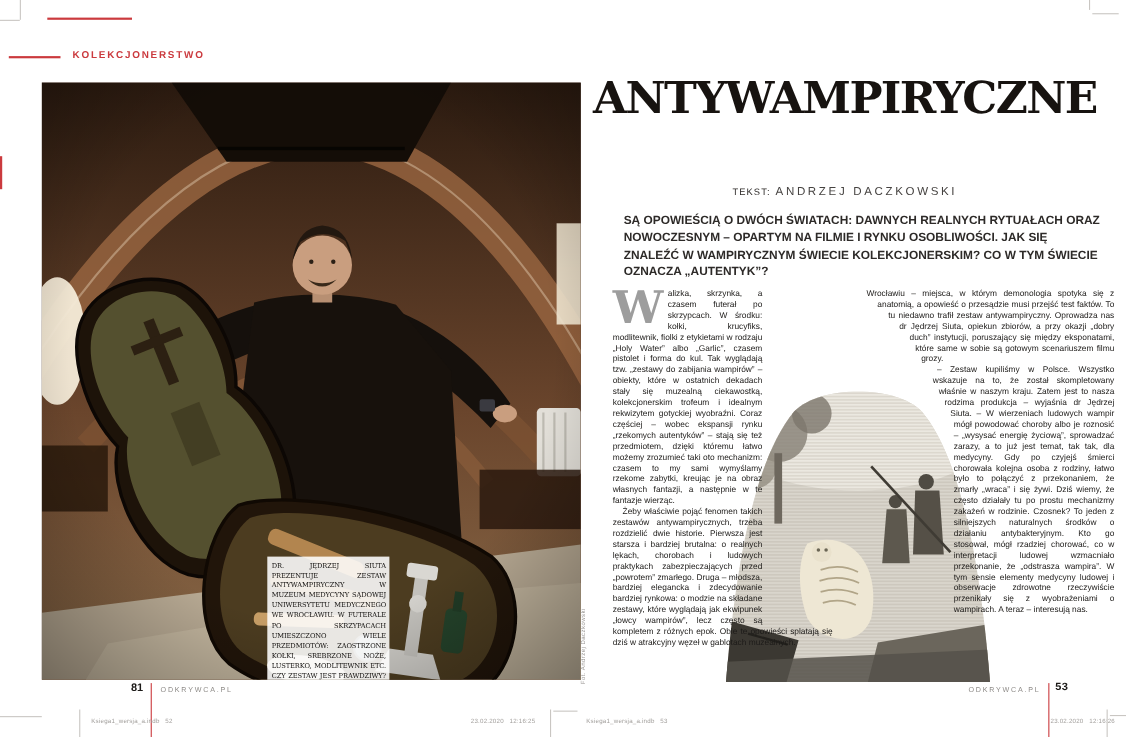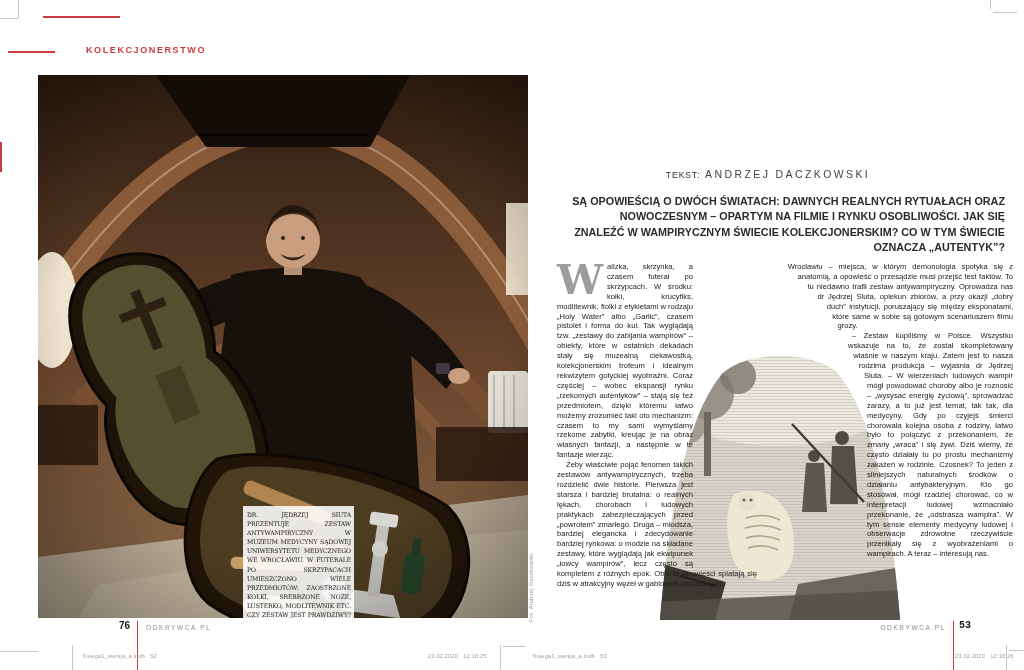--- a/index.html
+++ b/index.html
@@ -10,21 +10,21 @@
   }
   .abs{position:absolute;}
 
   
   .mark{background:#c9c6c2;}
   .mark-red{background:#cb3a3e;}
   .slug{font-size:5.6px;color:#a09d9a;letter-spacing:.2px;white-space:pre;}
 
   
   .kicker-line{left:8px;top:51px;width:47px;height:2px;background:#cb3a3e;}
-  .kicker{left:66px;top:45px;font-size:9px;font-weight:bold;letter-spacing:1.6px;color:#cb3a3e;margin-left:20px;}
+  .kicker{left:66px;top:45px;font-size:9px;font-weight:bold;letter-spacing:1.6px;color:#cb3a3e;}
 
   .photo{left:38px;top:75px;width:490px;height:543px;overflow:hidden;background:#3a2518;}
   .photo svg{display:block;}
 
   .photo-caption{
     left:243px;top:506px;width:104px;
     background:rgba(255,255,255,.88);
     padding:4px 3px 4px 4px;
     font-family:"DejaVu Serif",serif;
     font-size:6.1px;line-height:9.1px;letter-spacing:-.1px;
@@ -38,21 +38,21 @@
 
   
   .title{left:512px;top:68px;width:512px;text-align:center;color:#171310;
     font-family:"DejaVu Serif",serif;font-weight:bold;}
   .title .l1{font-size:45px;line-height:45px;letter-spacing:0;}
   .title .l2{font-size:40px;line-height:43px;letter-spacing:-1.5px;}
   .byline{left:512px;top:164px;width:512px;text-align:center;color:#3e3b39;}
   .byline .lbl{font-size:8.5px;font-weight:normal;letter-spacing:1px;color:#2e2b29;}
   .byline .name{font-size:10.5px;letter-spacing:2.4px;color:#454240;margin-top:40px;}
   .lead{
-    left:567px;top:194px;width:438px;text-align:right;
+    left:567px;top:194px;width:438px;text-align:left;
     font-size:10.8px;line-height:15.4px;font-weight:bold;color:#2d2a28;
   }
 
   
   .colL{left:557px;top:262px;width:200px;}
   .colR{left:770px;top:262px;width:243px;}
   .colL p,.colR p{
     margin:0;font-size:7.6px;line-height:9.9px;color:#1d1b19;text-align:justify;
   }
   .colL p+p,.colR p+p{text-indent:9px;}
@@ -158,20 +158,21 @@
       <ellipse cx="250" cy="542" rx="36" ry="13" fill="#e6ddc9"></ellipse>
     </g>
     <rect width="490" height="543" fill="url(#vig)"></rect>
   </svg>
   <div class="abs photo-caption" style="left:205px;top:431px;">DR. JĘDRZEJ SIUTA PREZENTUJE ZESTAW ANTYWAMPIRYCZNY W MUZEUM MEDYCYNY SĄDOWEJ UNIWERSYTETU MEDYCZNEGO WE WROCŁAWIU. W FUTERALE PO SKRZYPACACH UMIESZCZONO WIELE PRZEDMIOTÓW: ZAOSTRZONE KOŁKI, SREBRZONE NOŻE, LUSTERKO, MODLITEWNIK ETC. CZY ZESTAW JEST PRAWDZIWY? JEST DOKŁADNIE TAK SAMO PRAWDZIWY JAK PRAWDZIWE SĄ WAMPIRY. BEZ WĄTPIENIA JEDNAK MIT WAMPIRYCZNY JEST JEDNYM Z SILNIEJSZYCH MITÓW NIE TYLKO W EUROPIE...</div>
 </div>
 
 <div class="abs photo-credit">Fot. Andrzej Daczkowski</div>
 
 <div class="abs title">
+  <div class="l2">ANTYWAMPIRYCZNE</div>
 </div>
 <div class="abs byline">
   <span class="lbl">TEKST:</span>
   <span class="name">ANDRZEJ DACZKOWSKI</span>
 </div>
 <div class="abs lead">SĄ OPOWIEŚCIĄ O DWÓCH ŚWIATACH: DAWNYCH REALNYCH RYTUAŁACH ORAZ NOWOCZESNYM – OPARTYM NA FILMIE I RYNKU OSOBLIWOŚCI. JAK SIĘ ZNALEŹĆ W WAMPIRYCZNYM ŚWIECIE KOLEKCJONERSKIM? CO W TYM ŚWIECIE OZNACZA „AUTENTYK”?</div>
 
 <div class="abs engraving">
   <svg width="258" height="292" viewBox="0 0 258 292">
     <defs>
@@ -218,21 +219,21 @@
   <p><span class="dropcap">W</span><span>alizka, skrzynka, a czasem futerał po skrzypcach. W środku: kołki, krucyfiks, modlitewnik, fiolki z etykietami w rodzaju „Holy Water” albo „Garlic”, czasem pistolet i forma do kul. Tak wyglądają tzw. „zestawy do zabijania wampirów” – obiekty, które w ostatnich dekadach stały się muzealną ciekawostką, kolekcjonerskim trofeum i idealnym rekwizytem gotyckiej wyobraźni. Coraz częściej – wobec ekspansji rynku „rzekomych autentyków” – stają się też przedmiotem, dzięki któremu łatwo możemy zrozumieć taki oto mechanizm: czasem to my sami wymyślamy rzekome zabytki, kreując je na obraz własnych fantazji, a następnie w te fantazje wierząc.</span></p>
   <p>Żeby właściwie pojąć fenomen takich zestawów antywampirycznych, trzeba rozdzielić dwie historie. Pierwsza jest starsza i bardziej brutalna: o realnych lękach, chorobach i ludowych praktykach zabezpieczających przed „powrotem” zmarłego. Druga – młodsza, bardziej elegancka i zdecydowanie bardziej rynkowa: o modzie na składane zestawy, które wyglądają jak ekwipunek „łowcy wampirów”, lecz często są kompletem z różnych epok. Obie te opowieści splatają się dziś w atrakcyjny węzeł w gablotach muzealnych.</p>
 </div>
 
 <div class="abs colR">
   <div class="shimR"></div>
   <p>Wrocławiu – miejsca, w którym demonologia spotyka się z anatomią, a opowieść o przesądzie musi przejść test faktów. To tu niedawno trafił zestaw antywampiryczny. Oprowadza nas dr Jędrzej Siuta, opiekun zbiorów, a przy okazji „dobry duch” instytucji, poruszający się między eksponatami, które same w sobie są gotowym scenariuszem filmu grozy.</p>
   <p>– Zestaw kupiliśmy w Polsce. Wszystko wskazuje na to, że został skompletowany właśnie w naszym kraju. Zatem jest to nasza rodzima produkcja – wyjaśnia dr Jędrzej Siuta. – W wierzeniach ludowych wampir mógł powodować choroby albo je roznosić – „wysysać energię życiową”, sprowadzać zarazy, a to już jest temat, tak tak, dla medycyny. Gdy po czyjejś śmierci chorowała kolejna osoba z rodziny, łatwo było to połączyć z przekonaniem, że zmarły „wraca” i się żywi. Dziś wiemy, że często działały tu po prostu mechanizmy zakażeń w rodzinie. Czosnek? To jeden z silniejszych naturalnych środków o działaniu antybakteryjnym. Kto go stosował, mógł rzadziej chorować, co w interpretacji ludowej wzmacniało przekonanie, że „odstrasza wampira”. W tym sensie elementy medycyny ludowej i obserwacje zdrowotne rzeczywiście przenikały się z wyobrażeniami o wampirach. A teraz – interesują nas.</p>
 </div>
 
-<div class="abs folio-num" style="left:119px;top:620px;">76</div>
+<div class="abs folio-num" style="left:119px;top:620px;">81</div>
 <div class="abs redline-v" style="left:137px;top:621px;height:49px;"></div>
 <div class="abs folio-site" style="left:146px;top:624px;">ODKRYWCA.PL</div>
 
 <div class="abs folio-site" style="left:866px;top:624px;width:80px;text-align:right;">ODKRYWCA.PL</div>
 <div class="abs redline-v" style="left:953px;top:621px;height:49px;"></div>
 <div class="abs folio-num" style="left:959px;top:620px;font-family:Liberation Mono, monospace;">53</div>
 
 <div class="abs mark" style="left:0;top:651px;width:38px;height:1px;"></div>
 <div class="abs mark" style="left:72px;top:645px;width:1px;height:25px;"></div>
 <div class="abs slug" style="left:83px;top:653px;">Ksiega1_wersja_a.indb   52</div>

